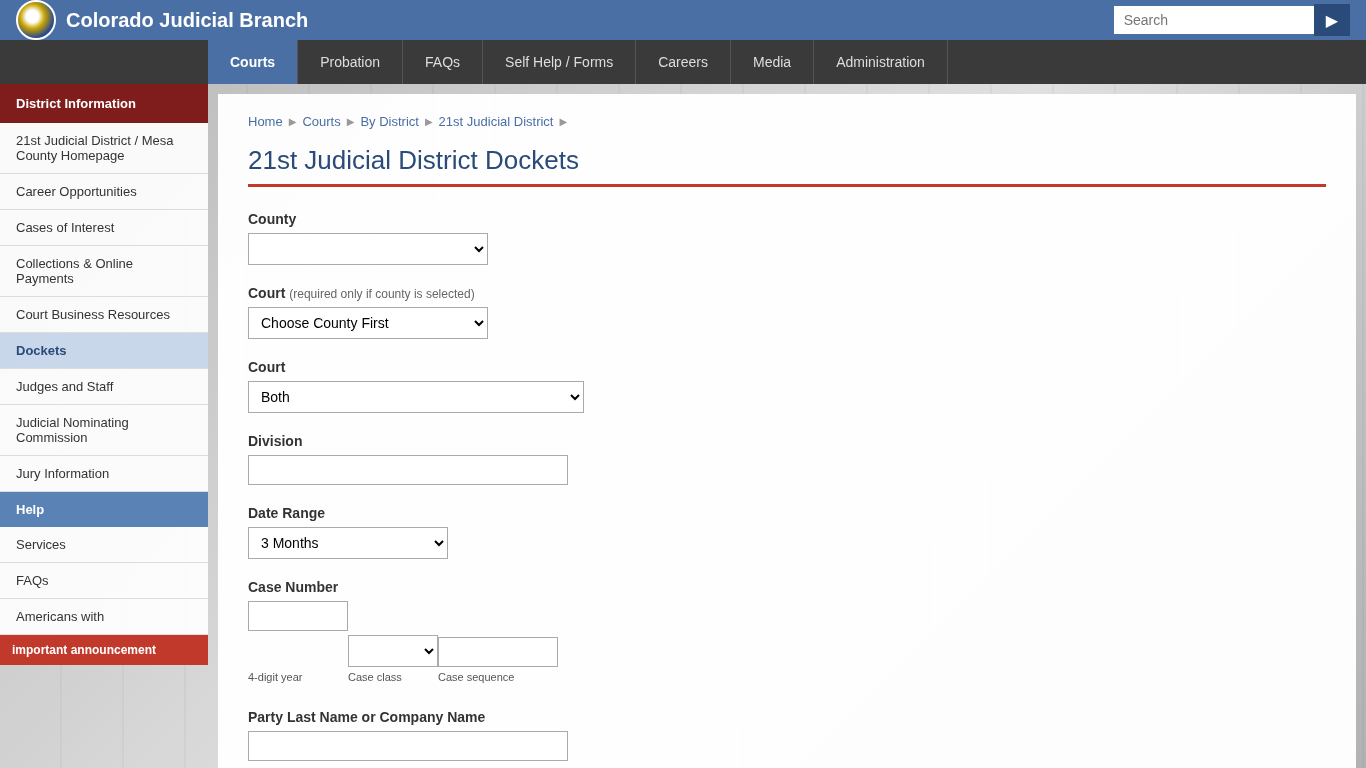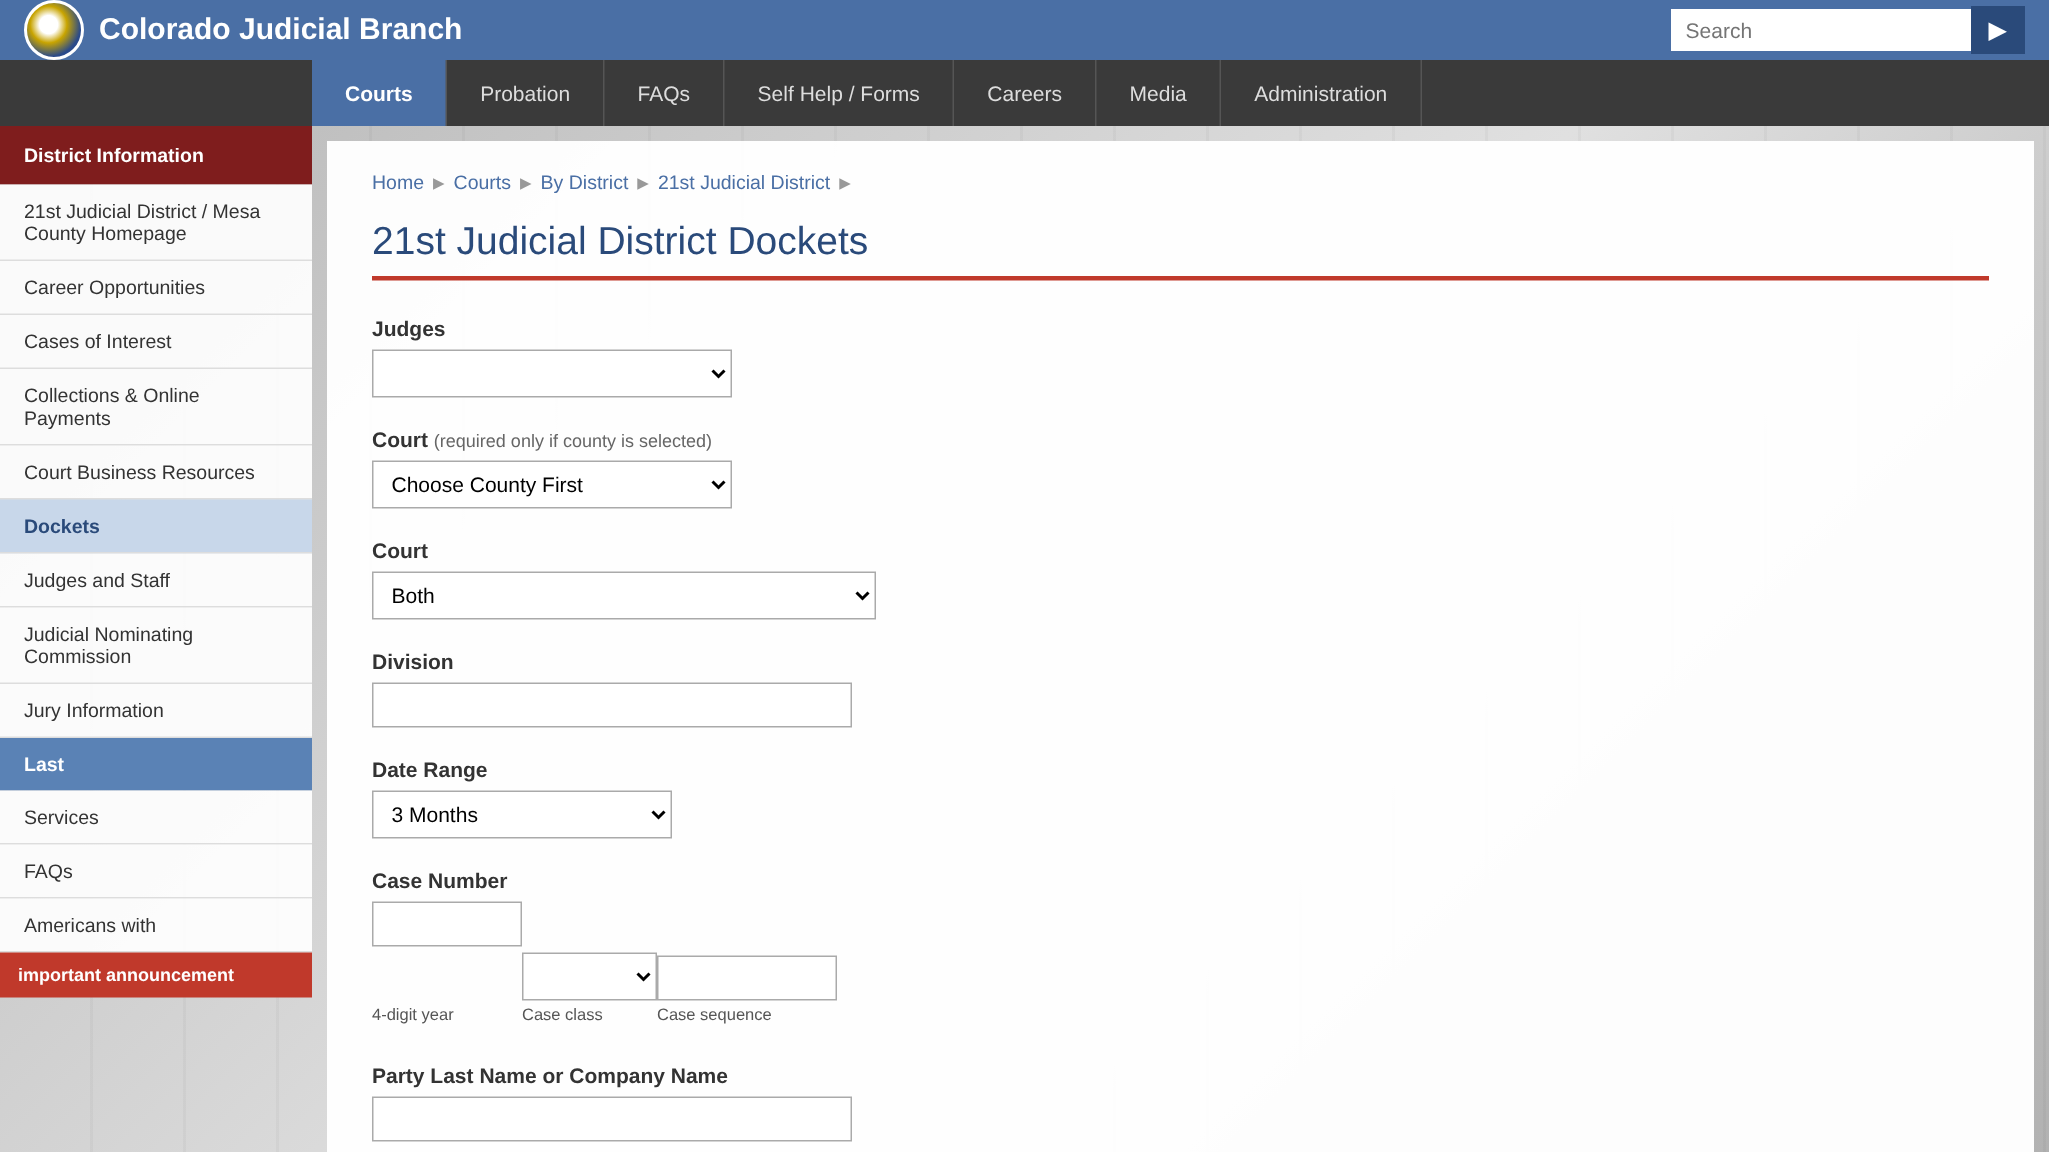--- a/index.html
+++ b/index.html
@@ -269,21 +269,21 @@
     <div class="sidebar-header">District Information</div>
     <div class="sidebar-item">21st Judicial District / Mesa County Homepage</div>
     <div class="sidebar-item">Career Opportunities</div>
     <div class="sidebar-item">Cases of Interest</div>
     <div class="sidebar-item">Collections &amp; Online Payments</div>
     <div class="sidebar-item">Court Business Resources</div>
     <div class="sidebar-item active">Dockets</div>
     <div class="sidebar-item">Judges and Staff</div>
     <div class="sidebar-item">Judicial Nominating Commission</div>
     <div class="sidebar-item">Jury Information</div>
-    <div class="sidebar-section-header">Last</div>
+    <div class="sidebar-section-header">Help</div>
     <div class="sidebar-item">Services</div>
     <div class="sidebar-item">FAQs</div>
     <div class="sidebar-item">Americans with</div>
     <div class="announcement-bar">important announcement</div>
   </div>
 
   <div id="content">
     <div class="content-inner">
 
       <div class="breadcrumb">
@@ -293,21 +293,21 @@
         <span class="sep">▶</span>
         <a href="#">By District</a>
         <span class="sep">▶</span>
         <a href="#">21st Judicial District</a>
         <span class="sep">▶</span>
       </div>
 
       <h1 class="page-title">21st Judicial District Dockets</h1>
 
       <div class="form-group">
-        <label class="form-label">Judges</label>
+        <label class="form-label">County</label>
         <select class="form-select form-select-county">
           <option value=""></option>
           <option value="mesa">Mesa</option>
         </select>
       </div>
 
       <div class="form-group">
         <label class="form-label">
           <span>Court</span>
           <span class="sub-label">(required only if county is selected)</span>

